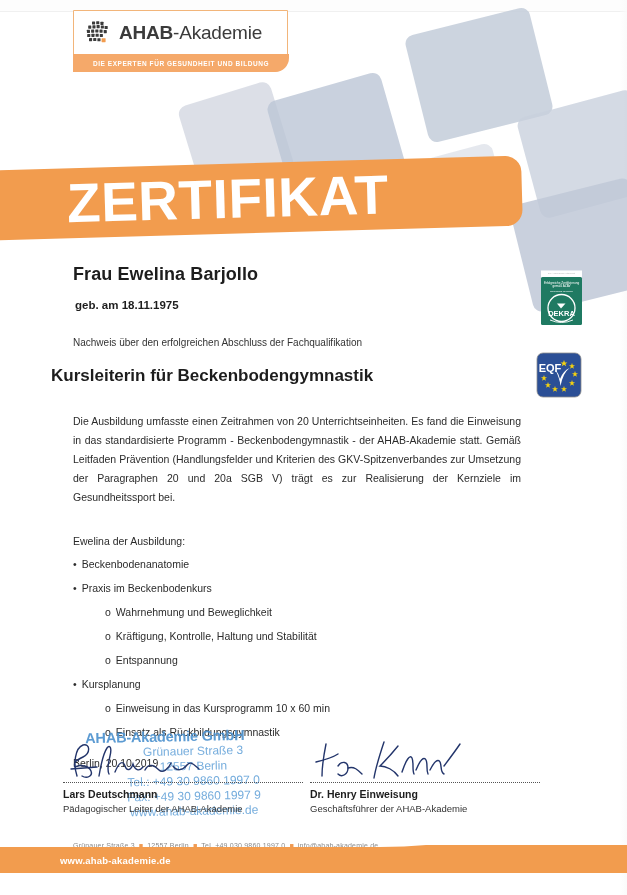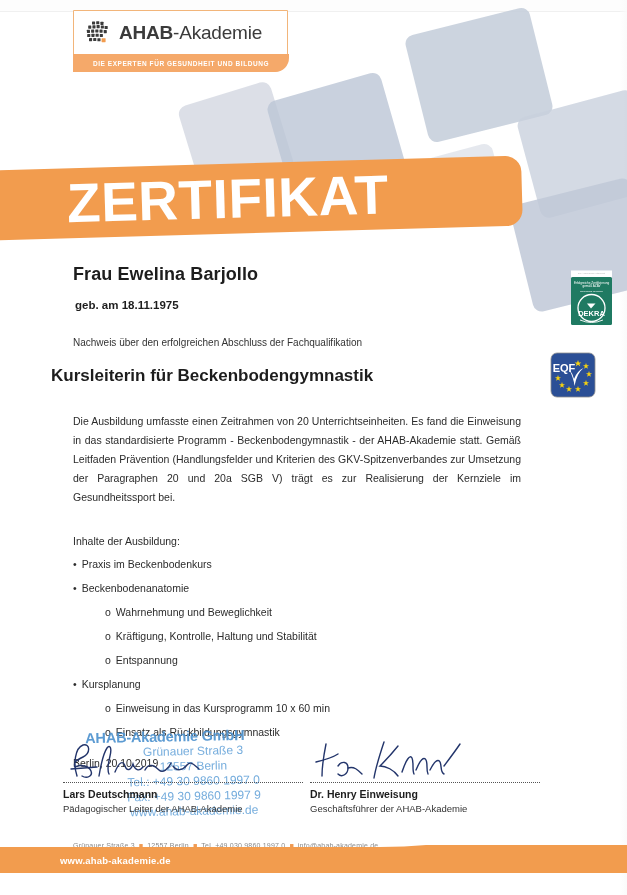--- a/index.html
+++ b/index.html
@@ -117,28 +117,28 @@
     font-size: 55px;
     font-weight: 700;
     letter-spacing: 0.5px;
     line-height: 1;
     font-family: "Liberation Sans", sans-serif;
   }
 
   
   .seal-dekra {
     position: absolute;
-    left: 567px;
+    left: 537px;
     top: 270px;
     width: 49px;
     height: 62px;
   }
   .seal-eqf {
     position: absolute;
-    left: 550px;
+    left: 536px;
     top: 352px;
     width: 46px;
     height: 46px;
   }
   .seal-dekra svg, .seal-eqf svg { display: block; }
 
   
   .content {
     position: absolute;
     left: 0;
@@ -383,24 +383,24 @@
       <path d="M19 17 q5 10 5.5 17 q2.5 -13 9 -18 q-6.5 3 -9.5 11 q-1.5 -6 -5 -10 Z" fill="#ffffff"></path>
     </svg>
   </div>
 
   <div class="content">
     <div class="recipient">Frau Ewelina Barjollo</div>
     <div class="birth">geb. am 18.11.1975</div>
     <div class="proof-line">Nachweis über den erfolgreichen Abschluss der Fachqualifikation</div>
     <div class="qualification">Kursleiterin für Beckenbodengymnastik</div>
     <div class="paragraph">Die Ausbildung umfasste einen Zeitrahmen von 20 Unterrichtseinheiten. Es fand die Einweisung in das standardisierte Programm - Beckenbodengymnastik - der AHAB-Akademie statt. Gemäß Leitfaden Prävention (Handlungsfelder und Kriterien des GKV-Spitzenverbandes zur Umsetzung der Paragraphen 20 und 20a SGB V) trägt es zur Realisierung der Kernziele im Gesundheitssport bei.</div>
-    <div class="contents-title">Inhalte der Ausbildung:</div>
+    <div class="contents-title">Ewelina der Ausbildung:</div>
     <ul class="list">
+      <li><span class="bullet">•</span><span>Beckenbodenanatomie</span></li>
       <li><span class="bullet">•</span><span>Praxis im Beckenbodenkurs</span></li>
-      <li><span class="bullet">•</span><span>Beckenbodenanatomie</span></li>
       <li class="sub"><span class="bullet">o</span><span>Wahrnehmung und Beweglichkeit</span></li>
       <li class="sub"><span class="bullet">o</span><span>Kräftigung, Kontrolle, Haltung und Stabilität</span></li>
       <li class="sub"><span class="bullet">o</span><span>Entspannung</span></li>
       <li><span class="bullet">•</span><span>Kursplanung</span></li>
       <li class="sub"><span class="bullet">o</span><span>Einweisung in das Kursprogramm 10 x 60 min</span></li>
       <li class="sub"><span class="bullet">o</span><span>Einsatz als Rückbildungsgymnastik</span></li>
     </ul>
     <div class="date-line">Berlin, 20.10.2019</div>
   </div>
 

